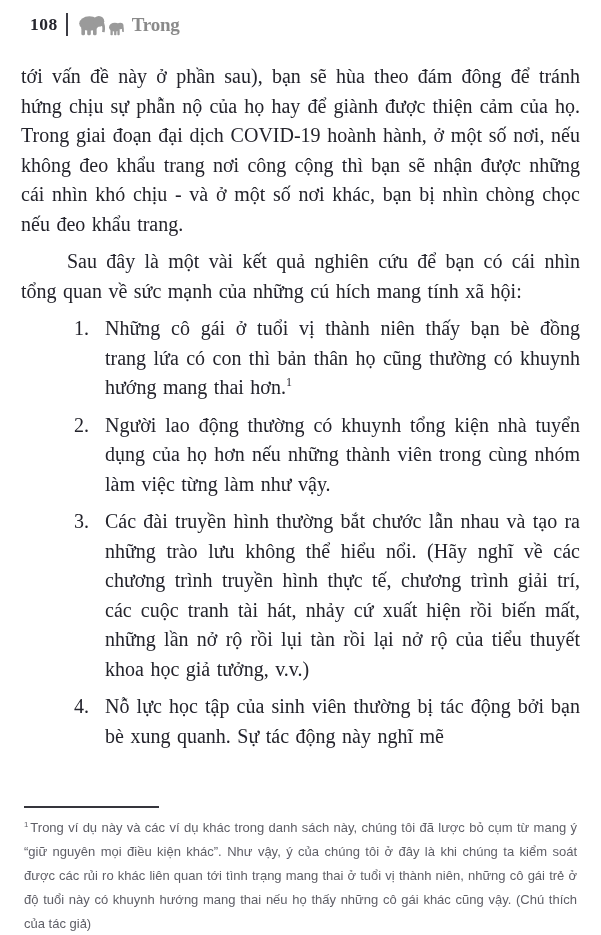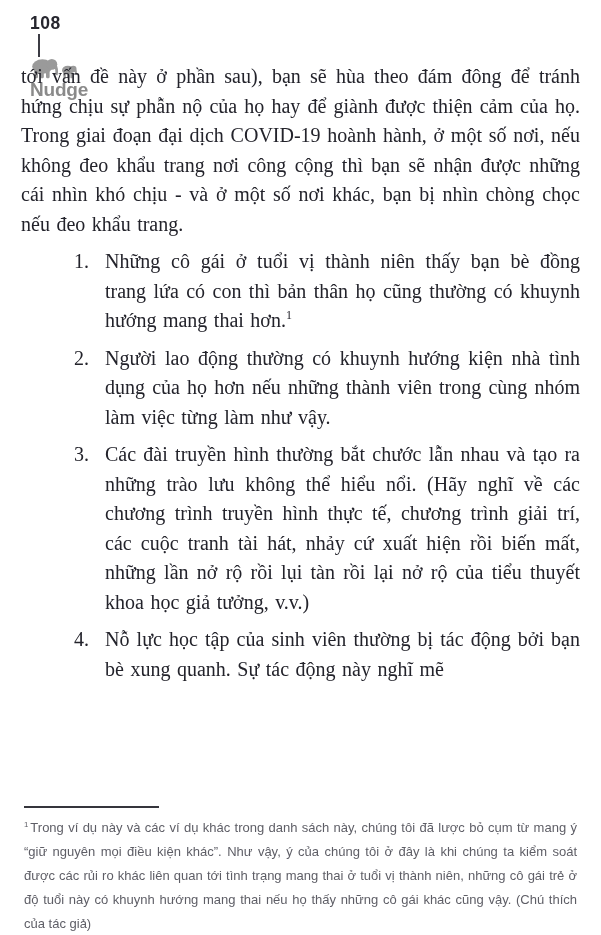--- a/index.html
+++ b/index.html
@@ -12,22 +12,22 @@
     font-family: "Liberation Serif", serif;
     color: #23232b;
   }
 
   
   .header {
     position: absolute;
     top: 13px;
     left: 30px;
     display: flex;
-    font-family: Liberation Sans, sans-serif;
-    flex-direction: column;
+    align-items: center;
+    font-family: Liberation Serif, serif;
   }
   .page-num {
     font-weight: bold;
     font-size: 17.5px;
     color: #26262e;
     letter-spacing: 0.5px;
   }
   .header-divider {
     width: 2px;
     height: 23px;
@@ -104,34 +104,35 @@
 
           <ellipse cx="52" cy="18" rx="8" ry="6"></ellipse>
           <circle cx="59.5" cy="16.5" r="4.5"></circle>
           <path d="M62.5,15 q3,4.5 2,9.5 l-2.5,-0.3 q1,-5 -1.5,-7.7 z"></path>
           <rect x="46" y="21" width="3.2" height="8" rx="1"></rect>
           <rect x="51" y="22" width="3.2" height="7" rx="1"></rect>
           <rect x="55.5" y="21.5" width="3.2" height="7.5" rx="1"></rect>
         </g>
       </svg>
     </span>
-    <span class="book-title">Nudge</span>
+    <span class="book-title">Trong</span>
   </header>
 
   <main class="content">
     <p class="para">tới vấn đề này ở phần sau), bạn sẽ hùa theo đám đông để tránh hứng chịu sự phẫn nộ của họ hay để giành được thiện cảm của họ. Trong giai đoạn đại dịch COVID-19 hoành hành, ở một số nơi, nếu không đeo khẩu trang nơi công cộng thì bạn sẽ nhận được những cái nhìn khó chịu - và ở một số nơi khác, bạn bị nhìn chòng chọc nếu đeo khẩu trang.</p>
+    <p class="para indent">Sau đây là một vài kết quả nghiên cứu để bạn có cái nhìn tổng quan về sức mạnh của những cú hích mang tính xã hội:</p>
 
     <ol class="list">
       <li class="list-item">
         <span class="item-num">1.</span>
         <span class="item-text"><span>Những cô gái ở tuổi vị thành niên thấy bạn bè đồng trang lứa có con thì bản thân họ cũng thường có khuynh hướng mang thai hơn.</span><sup>1</sup></span>
       </li>
       <li class="list-item">
         <span class="item-num">2.</span>
-        <span class="item-text">Người lao động thường có khuynh hướng kiện nhà tình dụng của họ hơn nếu những thành viên trong cùng nhóm làm việc từng làm như vậy.</span>
+        <span class="item-text">Người lao động thường có khuynh tổng kiện nhà tuyển dụng của họ hơn nếu những thành viên trong cùng nhóm làm việc từng làm như vậy.</span>
       </li>
       <li class="list-item">
         <span class="item-num">3.</span>
         <span class="item-text">Các đài truyền hình thường bắt chước lẫn nhau và tạo ra những trào lưu không thể hiểu nổi. (Hãy nghĩ về các chương trình truyền hình thực tế, chương trình giải trí, các cuộc tranh tài hát, nhảy cứ xuất hiện rồi biến mất, những lần nở rộ rồi lụi tàn rồi lại nở rộ của tiểu thuyết khoa học giả tưởng, v.v.)</span>
       </li>
       <li class="list-item">
         <span class="item-num">4.</span>
         <span class="item-text">Nỗ lực học tập của sinh viên thường bị tác động bởi bạn bè xung quanh. Sự tác động này nghĩ mẽ</span>
       </li>
     </ol>

